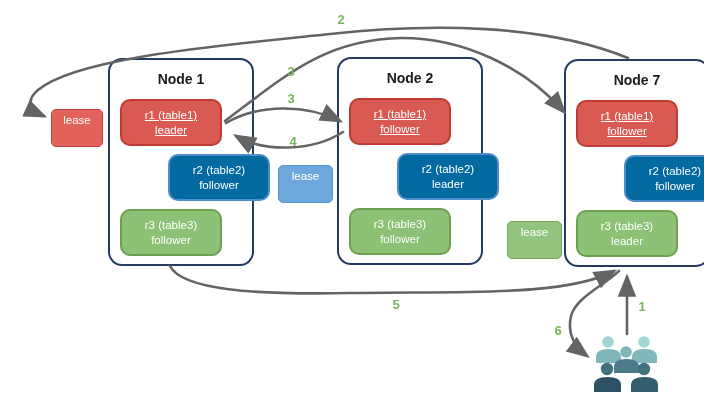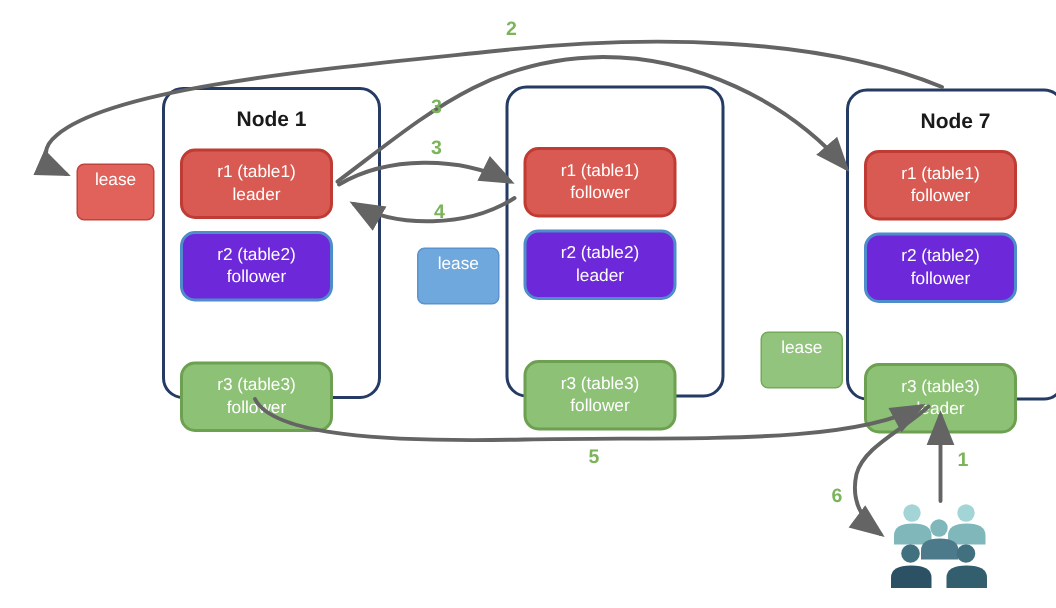--- a/index.html
+++ b/index.html
@@ -17,23 +17,23 @@
   .node-title {
     text-align:center; margin-top:11px; font-weight:bold; font-size:14px; color:#1a1a1a;
   }
   .replica {
     position:absolute; left:10px; width:102px; height:47px; border-radius:10px;
     border:2px solid; color:#ffffff; font-size:11.5px; line-height:1.28;
     display:flex; flex-direction:column; justify-content:center; text-align:center;
     box-sizing:border-box;
   }
   .r1 { top:39px; } .r2 { top:94px; } .r3 { top:149px; }
-  .replica.red   { background:#D85A52; border-color:#BF3B33; }
-  .replica.blue  { background:#6d28d9; border-color:#4F8CCB; }
-  .replica.green { background:#8DC175; border-color:#6DA050;margin-top:32px; }
+  .replica.red   { background:#D85A52; border-color:#BF3B33;text-decoration:underline; }
+  .replica.blue  { background:#0369a1; border-color:#4F8CCB;margin-left:48px; }
+  .replica.green { background:#8DC175; border-color:#6DA050; }
   .lease {
     position:absolute; width:55px; height:38px; border-radius:5px; color:#ffffff;
     font-size:11.5px; text-align:center; line-height:21px; border:1.5px solid;
     box-sizing:border-box; z-index:2;
   }
   #lease-red   { left:51px;  top:109px; width:52px; background:#E0625A; border-color:#C0443E; }
   #lease-blue  { left:278px; top:165px; background:#6FA8DC; border-color:#5A93CF; }
   #lease-green { left:507px; top:221px; background:#93C47D; border-color:#74AA58; }
   .num {
     position:absolute; color:#7CB45B; font-weight:bold; font-size:13px;
@@ -66,20 +66,21 @@
       <span>r2 (table2)</span>
       <span>follower</span>
     </div>
     <div class="replica green r3">
       <span>r3 (table3)</span>
       <span>follower</span>
     </div>
   </div>
 
   <div class="node" id="node2">
+    <div class="node-title">Node 2</div>
     <div class="replica red r1">
       <span>r1 (table1)</span>
       <span>follower</span>
     </div>
     <div class="replica blue r2">
       <span>r2 (table2)</span>
       <span>leader</span>
     </div>
     <div class="replica green r3">
       <span>r3 (table3)</span>

